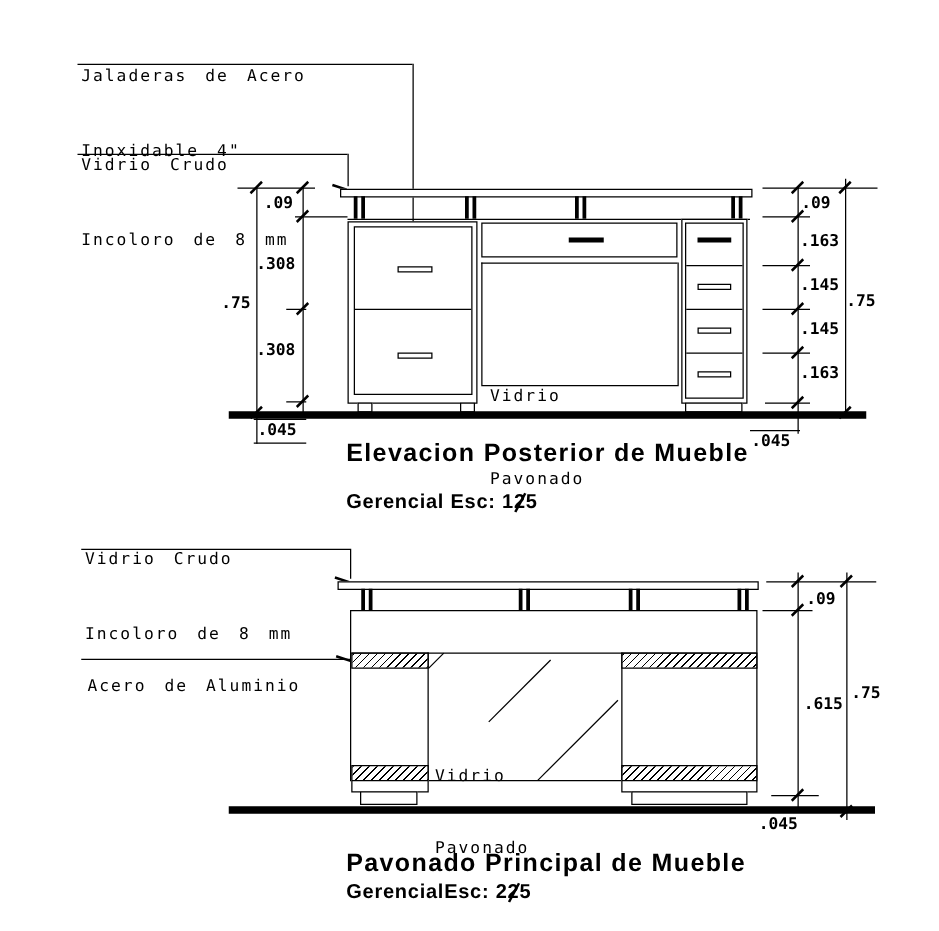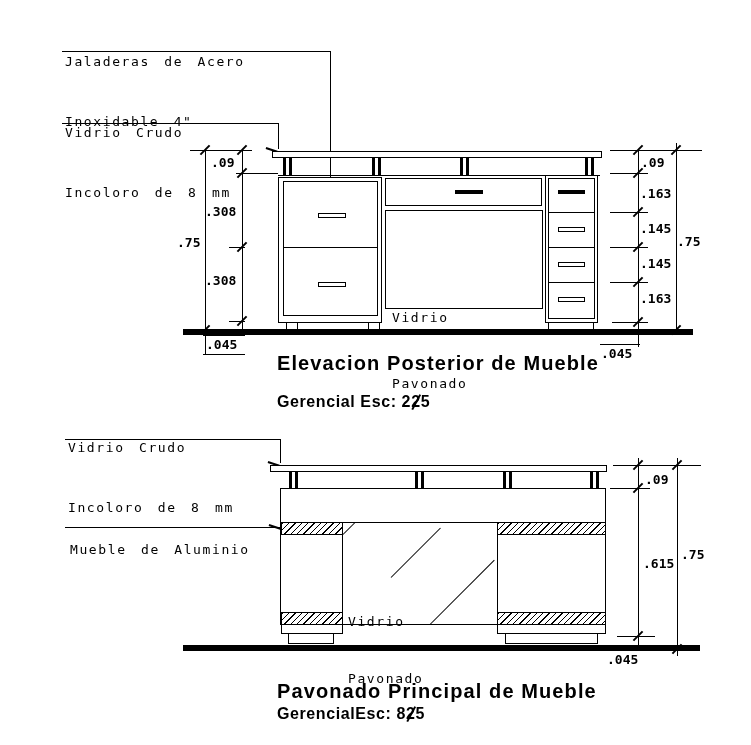--- a/index.html
+++ b/index.html
@@ -142,36 +142,36 @@
     <span class="dim" style="left:640px;top:221px">.145</span>
     <span class="dim" style="left:640px;top:256px">.145</span>
     <span class="dim" style="left:640px;top:291px">.163</span>
     <span class="dim" style="left:677px;top:234px">.75</span>
     <i class="h" style="left:600px;top:344px;width:40px"></i>
     <span class="dim" style="left:601px;top:346px">.045</span>
   </div>
 
   <div>
     <div class="ttl" style="left:277px;top:352px">Elevacion Posterior de Mueble</div>
-    <div class="sub" style="left:277px;top:393px"><span>Gerencial Esc: 2</span><span class="slashed">2</span><span>5</span></div>
+    <div class="sub" style="left:277px;top:393px"><span>Gerencial Esc: 1</span><span class="slashed">2</span><span>5</span></div>
   </div>
 
   <div>
     <div class="cad" style="left:68px;top:398px;">
       <div>Vidrio Crudo</div>
       <div>Incoloro de 8 mm</div>
     </div>
     <i class="h" style="left:65px;top:439px;width:215px"></i>
     <i class="v" style="left:280px;top:439px;height:24px"></i>
     <i class="arr" style="left:268px;top:461px;width:12px;transform:rotate(18deg)"></i>
   </div>
 
   <div>
     <div class="cad" style="left:70px;top:500px;">
-      <div>Mueble de Aluminio</div>
+      <div>Acero de Aluminio</div>
     </div>
     <i class="h" style="left:65px;top:527px;width:216px"></i>
     <i class="arr" style="left:269px;top:524px;width:12px;transform:rotate(18deg)"></i>
   </div>
 
   <div>
     <i class="r" style="left:270px;top:465px;width:337px;height:7px"></i>
     <i class="post" style="left:289px;top:471px;height:17px"></i>
     <i class="post" style="left:415px;top:471px;height:17px"></i>
     <i class="post" style="left:503px;top:471px;height:17px"></i>
@@ -214,16 +214,16 @@
     <i class="tick" style="left:677px;top:465px"></i>
     <i class="tick" style="left:677px;top:649px"></i>
     <span class="dim" style="left:645px;top:472px">.09</span>
     <span class="dim" style="left:643px;top:556px">.615</span>
     <span class="dim" style="left:681px;top:547px">.75</span>
     <span class="dim" style="left:607px;top:652px">.045</span>
   </div>
 
   <div>
     <div class="ttl" style="left:277px;top:680px">Pavonado Principal de Mueble</div>
-    <div class="sub" style="left:277px;top:705px"><span>GerencialEsc: 8</span><span class="slashed">2</span><span>5</span></div>
+    <div class="sub" style="left:277px;top:705px"><span>GerencialEsc: 2</span><span class="slashed">2</span><span>5</span></div>
   </div>
 
 </div>
 
 </body></html>

